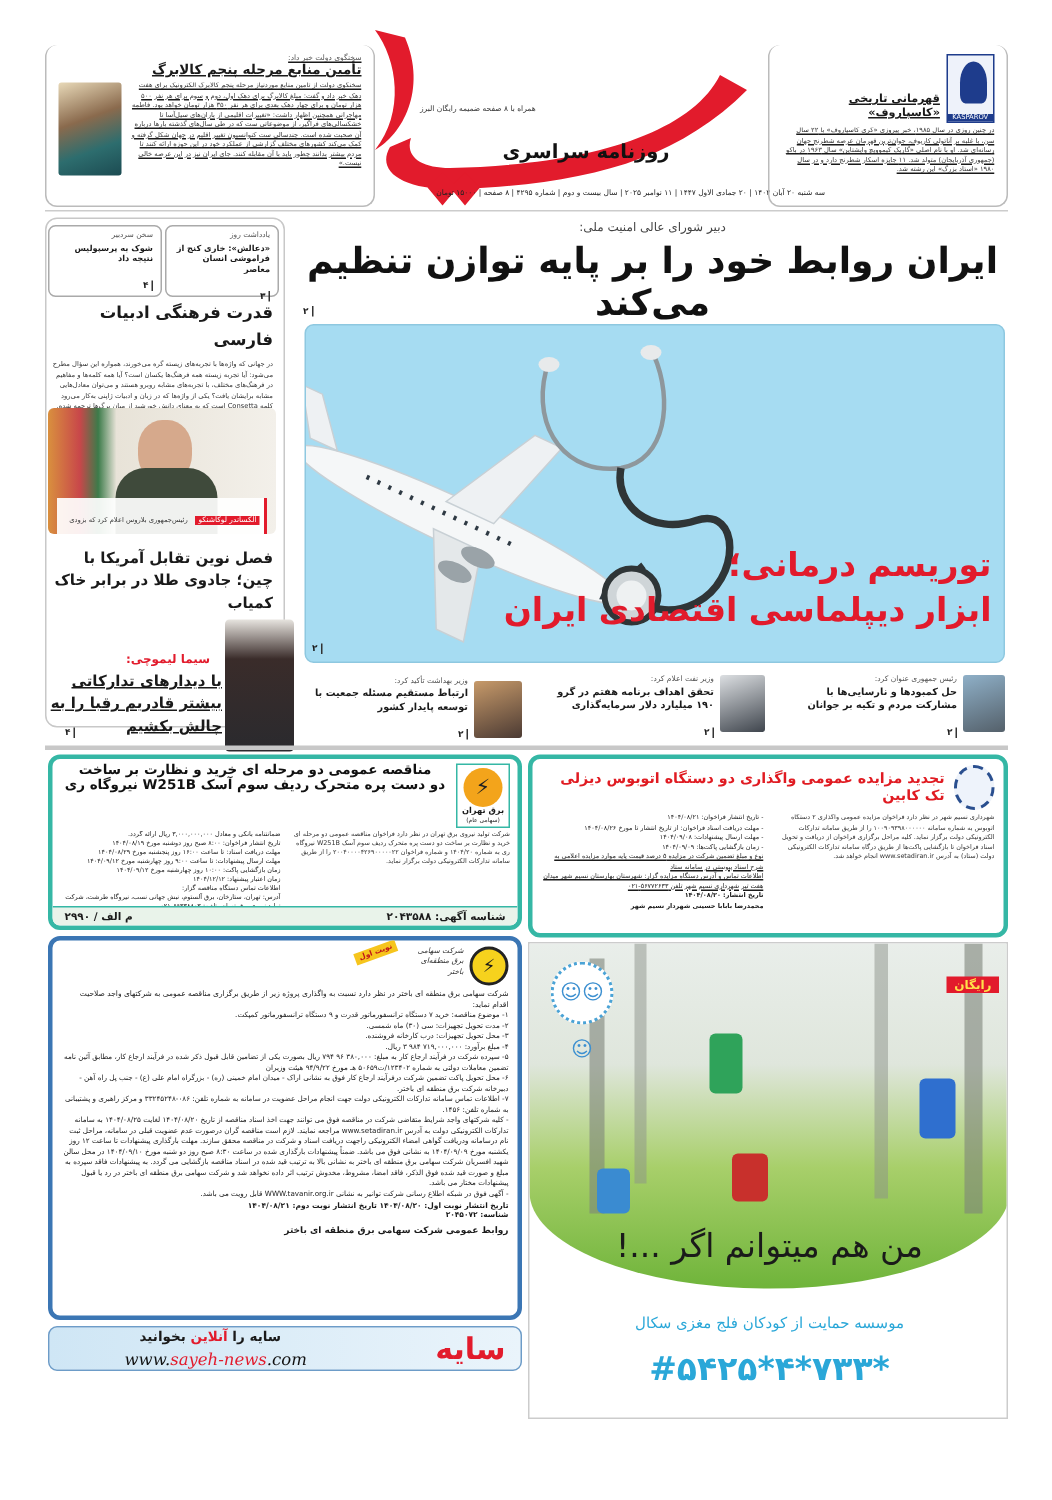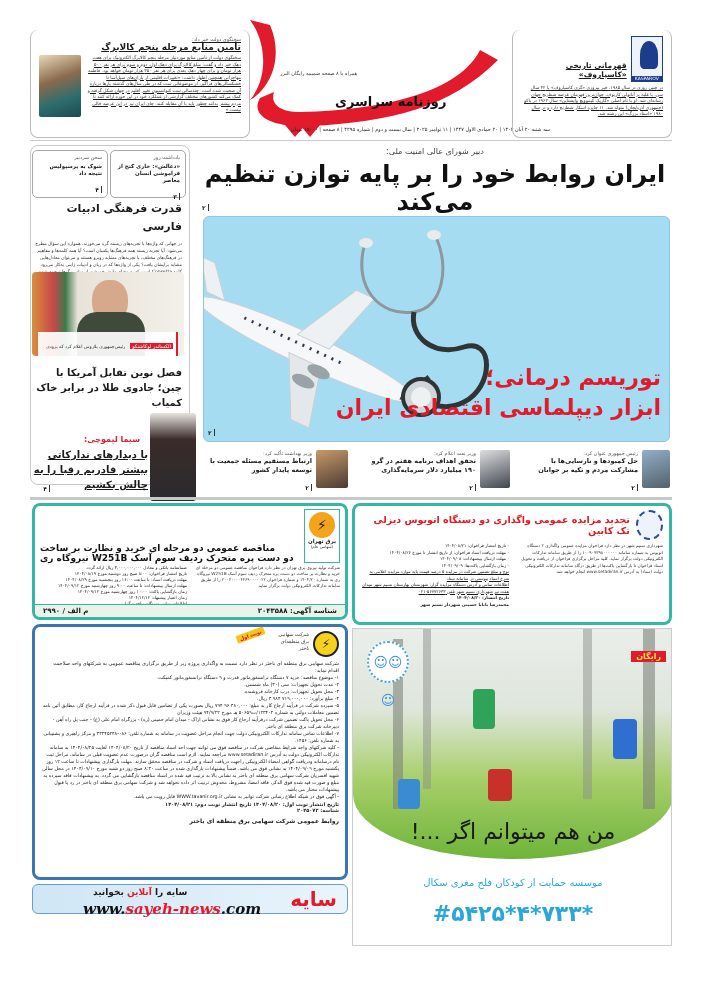--- a/index.html
+++ b/index.html
@@ -180,21 +180,21 @@
   </div>
 </div>
 <div class="abs teaser" style="left:360px; top:450px; width:150px; height:45px; display:flex; gap:4px;">
   <div class="photo" style="width:30px; height:38px; background:linear-gradient(160deg,#dcdfe2,#3f454d);"></div>
   <div style="flex:1;">
     <div class="kicker">وزیر نفت اعلام کرد:</div>
     <h4 style="font-size:6.5px; line-height:9px;">تحقق اهداف برنامه هفتم در گرو ۱۹۰ میلیارد دلار سرمایه‌گذاری</h4>
     <span class="page-ref">۲</span>
   </div>
 </div>
-<div class="abs teaser" style="left:203px; top:450px; width:145px; height:45px; display:flex; gap:4px;">
+<div class="abs teaser" style="left:203px; top:450px; width:145px; height:45px; display:flex; gap:4px;align-items:center;">
   <div class="photo" style="width:32px; height:38px; background:linear-gradient(160deg,#c79a6a,#4b3a33);"></div>
   <div style="flex:1;">
     <div class="kicker">وزیر بهداشت تأکید کرد:</div>
     <h4 style="font-size:6.5px; line-height:9px;">ارتباط مستقیم مسئله جمعیت با توسعه پایدار کشور</h4>
     <span class="page-ref">۲</span>
   </div>
 </div>
 <div class="abs divider" style="left:30px; top:497px; width:642px;"></div>
 
 <div class="abs ad-frame" style="left:352px; top:503px; width:320px; height:122px; padding:4px 6px;">
@@ -217,21 +217,21 @@
   </div>
 </div>
 
 <div class="abs ad-frame" style="left:32px; top:503px; width:316px; height:117px; overflow:hidden;">
   <div style="display:flex; gap:4px; padding:3px 5px 0 5px;">
     <div style="width:36px; text-align:center; border:1px solid #35b7a5; padding:2px;">
       <div style="width:26px; height:26px; margin:0 auto; border-radius:50%; background:#f3a41b; color:#222; font-size:14px; line-height:26px;">⚡</div>
       <div style="font-size:5.5px; font-weight:bold;">برق تهران</div>
       <div style="font-size:4px;">(سهامی عام)</div>
     </div>
-    <div style="flex:1; text-align:left;margin-top:34px;">
+    <div style="flex:1; text-align:center;">
       <div class="ad-title-black" style="font-size:9px;">مناقصه عمومی دو مرحله ای خرید و نظارت بر ساخت</div>
       <div class="ad-title-black" style="font-size:9px;">دو دست پره متحرک ردیف سوم آسک W251B نیروگاه ری</div>
     </div>
   </div>
   <div style="display:flex; gap:6px; padding:2px 5px;">
     <div class="tiny" style="flex:1; font-size:4.3px; line-height:6px; height:60px; overflow:hidden;">شرکت تولید نیروی برق تهران در نظر دارد فراخوان مناقصه عمومی دو مرحله ای خرید و نظارت بر ساخت دو دست پره متحرک ردیف سوم آسک W251B نیروگاه ری به شماره ۱۴۰۴/۲۰ و شماره فراخوان ۲۰۰۴۰۰۰۰۴۲۶۹۰۰۰۰۰۲۲ را از طریق سامانه تدارکات الکترونیکی دولت برگزار نماید.</div>
     <div style="flex:1; font-size:4.3px; line-height:6px; height:60px; overflow:hidden;">
       <div>ضمانتنامه بانکی و معادل ۳,۰۰۰,۰۰۰,۰۰۰ ریال ارائه گردد.</div>
       <div>تاریخ انتشار فراخوان: ۸:۰۰ صبح روز دوشنبه مورخ ۱۴۰۴/۰۸/۱۹</div>
       <div>مهلت دریافت اسناد: تا ساعت ۱۶:۰۰ روز پنجشنبه مورخ ۱۴۰۴/۰۸/۲۹</div>
@@ -287,16 +287,16 @@
   <div style="font-size:5px; font-weight:bold; margin-top:1px;">تاریخ انتشار نوبت اول: ۱۴۰۴/۰۸/۲۰ تاریخ انتشار نوبت دوم: ۱۴۰۴/۰۸/۲۱</div>
   <div style="font-size:5px; font-weight:bold;">شناسه: ۲۰۴۵۰۷۲</div>
   <div style="font-size:6px; font-weight:bold; margin-top:4px;">روابط عمومی شرکت سهامی برق منطقه ای باختر</div>
 </div>
 
 <div class="abs promo" style="left:32px; top:884px; width:316px; height:30px;">
   <div class="abs" style="right:10px; top:2px; color:#e21b2c; font-size:20px; font-weight:bold;">سایه</div>
   <div class="abs" style="left:60px; top:2px; font-size:9px; font-weight:bold;">
     <span>سایه را </span><span style="color:#e21b2c;">آنلاین</span><span> بخوانید</span>
   </div>
-  <a class="abs" style="left:50px; top:15px; font-size:15px; font-style:italic; font-weight:bold; font-family:'DejaVu Serif', serif; direction:ltr; color:#111; text-decoration:none;">
+  <a class="abs" style="left:50px; top:15px; font-size:11px; font-style:italic; font-weight:normal; font-family:'DejaVu Serif', serif; direction:ltr; color:#111; text-decoration:none;">
     <span>www.</span><span style="color:#e21b2c;">sayeh-news</span><span>.com</span>
   </a>
 </div>
 
 </body></html>

